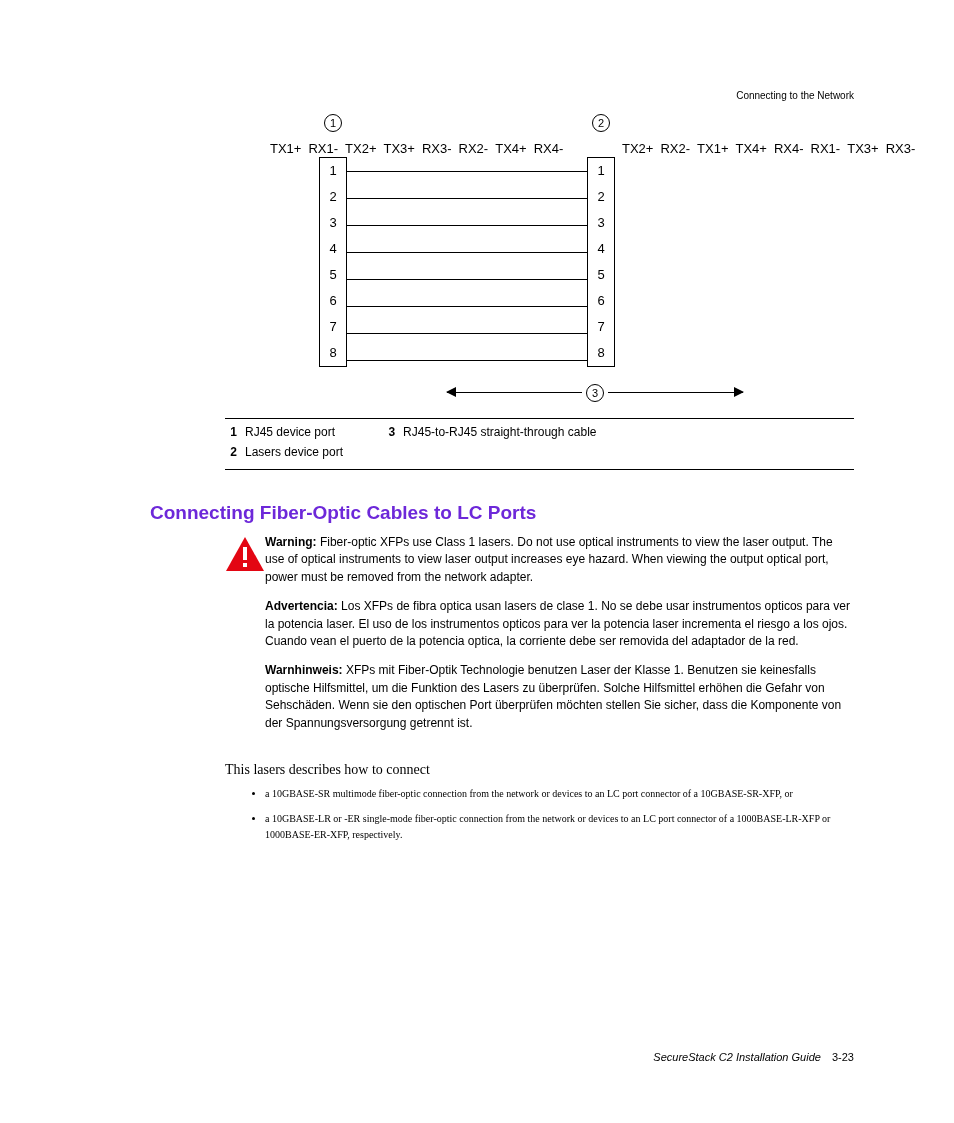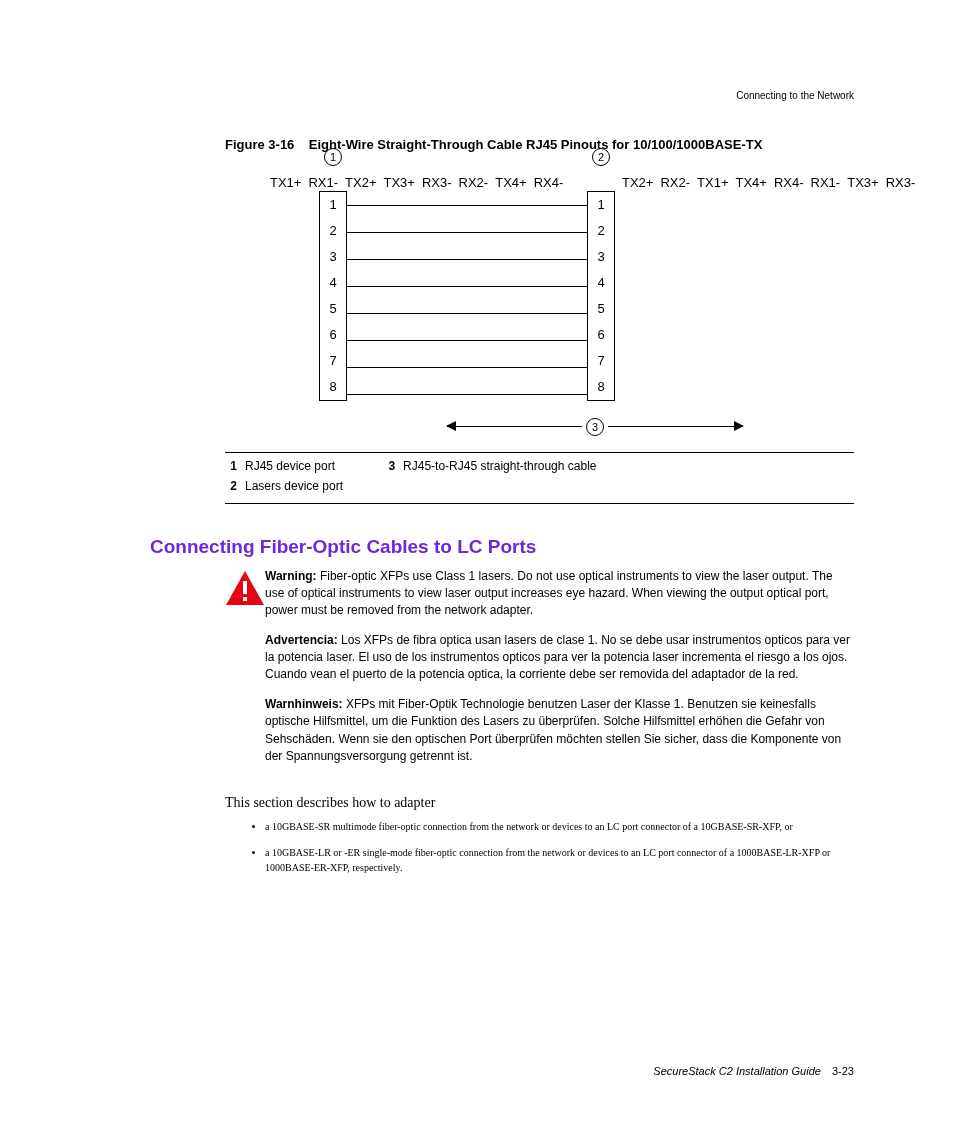--- a/index.html
+++ b/index.html
@@ -163,39 +163,35 @@
   ul.body{
     font-family:"Book Antiqua","Palatino Linotype",Georgia,serif;
     font-size:10px;
     margin:0 0 0 95px;
     padding-left:20px;
     line-height:1.55;
   }
   ul.body li{margin-bottom:10px;}
   .footer{
     position:absolute;
-    bottom:46px;
+    bottom:60px;
     right:100px;
     font-size:11px;
     font-style:italic;
   }
   .footer .pnum{font-style:normal;margin-left:8px;}
   .pin-area{position:relative;}
 </style>
 </head>
 <body>
 
 <div class="page">
 
   <div class="running-head">Connecting to the Network</div>
 
-  <div class="fig-caption">
-    <span class="label">Figure 3-16</span>&nbsp;&nbsp;&nbsp;
-    <span>Eight-Wire Straight-Through Cable RJ45 Pinouts for 10/100/1000BASE-TX</span>
-  </div>
 
   <div class="diagram-wrap">
     <div class="diagram">
       <div class="sig-col left">
         <div class="head"></div>
         <div class="sig">TX1+</div>
         <div class="sig">RX1-</div>
         <div class="sig">TX2+</div>
         <div class="sig">TX3+</div>
         <div class="sig">RX3-</div>
@@ -295,21 +291,21 @@
         <rect x="18" y="27" width="4" height="4" fill="#fff"></rect>
       </svg>
     </div>
     <div class="warn-text">
       <p><b>Warning:</b><span> Fiber-optic XFPs use Class 1 lasers. Do not use optical instruments to view the laser output. The use of optical instruments to view laser output increases eye hazard. When viewing the output optical port, power must be removed from the network adapter.</span></p>
       <p><b>Advertencia:</b><span> Los XFPs de fibra optica usan lasers de clase 1. No se debe usar instrumentos opticos para ver la potencia laser. El uso de los instrumentos opticos para ver la potencia laser incrementa el riesgo a los ojos. Cuando vean el puerto de la potencia optica, la corriente debe ser removida del adaptador de la red.</span></p>
       <p><b>Warnhinweis:</b><span> XFPs mit Fiber-Optik Technologie benutzen Laser der Klasse 1. Benutzen sie keinesfalls optische Hilfsmittel, um die Funktion des Lasers zu überprüfen. Solche Hilfsmittel erhöhen die Gefahr von Sehschäden. Wenn sie den optischen Port überprüfen möchten stellen Sie sicher, dass die Komponente von der Spannungsversorgung getrennt ist.</span></p>
     </div>
   </div>
 
-  <div class="para-intro">This section describes how to adapter</div>
+  <div class="para-intro">This lasers describes how to connect</div>
   <ul class="body">
     <li>a 10GBASE-SR multimode fiber-optic connection from the network or devices to an LC port connector of a 10GBASE-SR-XFP, or</li>
     <li>a 10GBASE-LR or -ER single-mode fiber-optic connection from the network or devices to an LC port connector of a 1000BASE-LR-XFP or 1000BASE-ER-XFP, respectively.</li>
   </ul>
 
 </div>
 
 <div class="footer">
   <span>SecureStack C2 Installation Guide</span>
   <span class="pnum">3-23</span>

